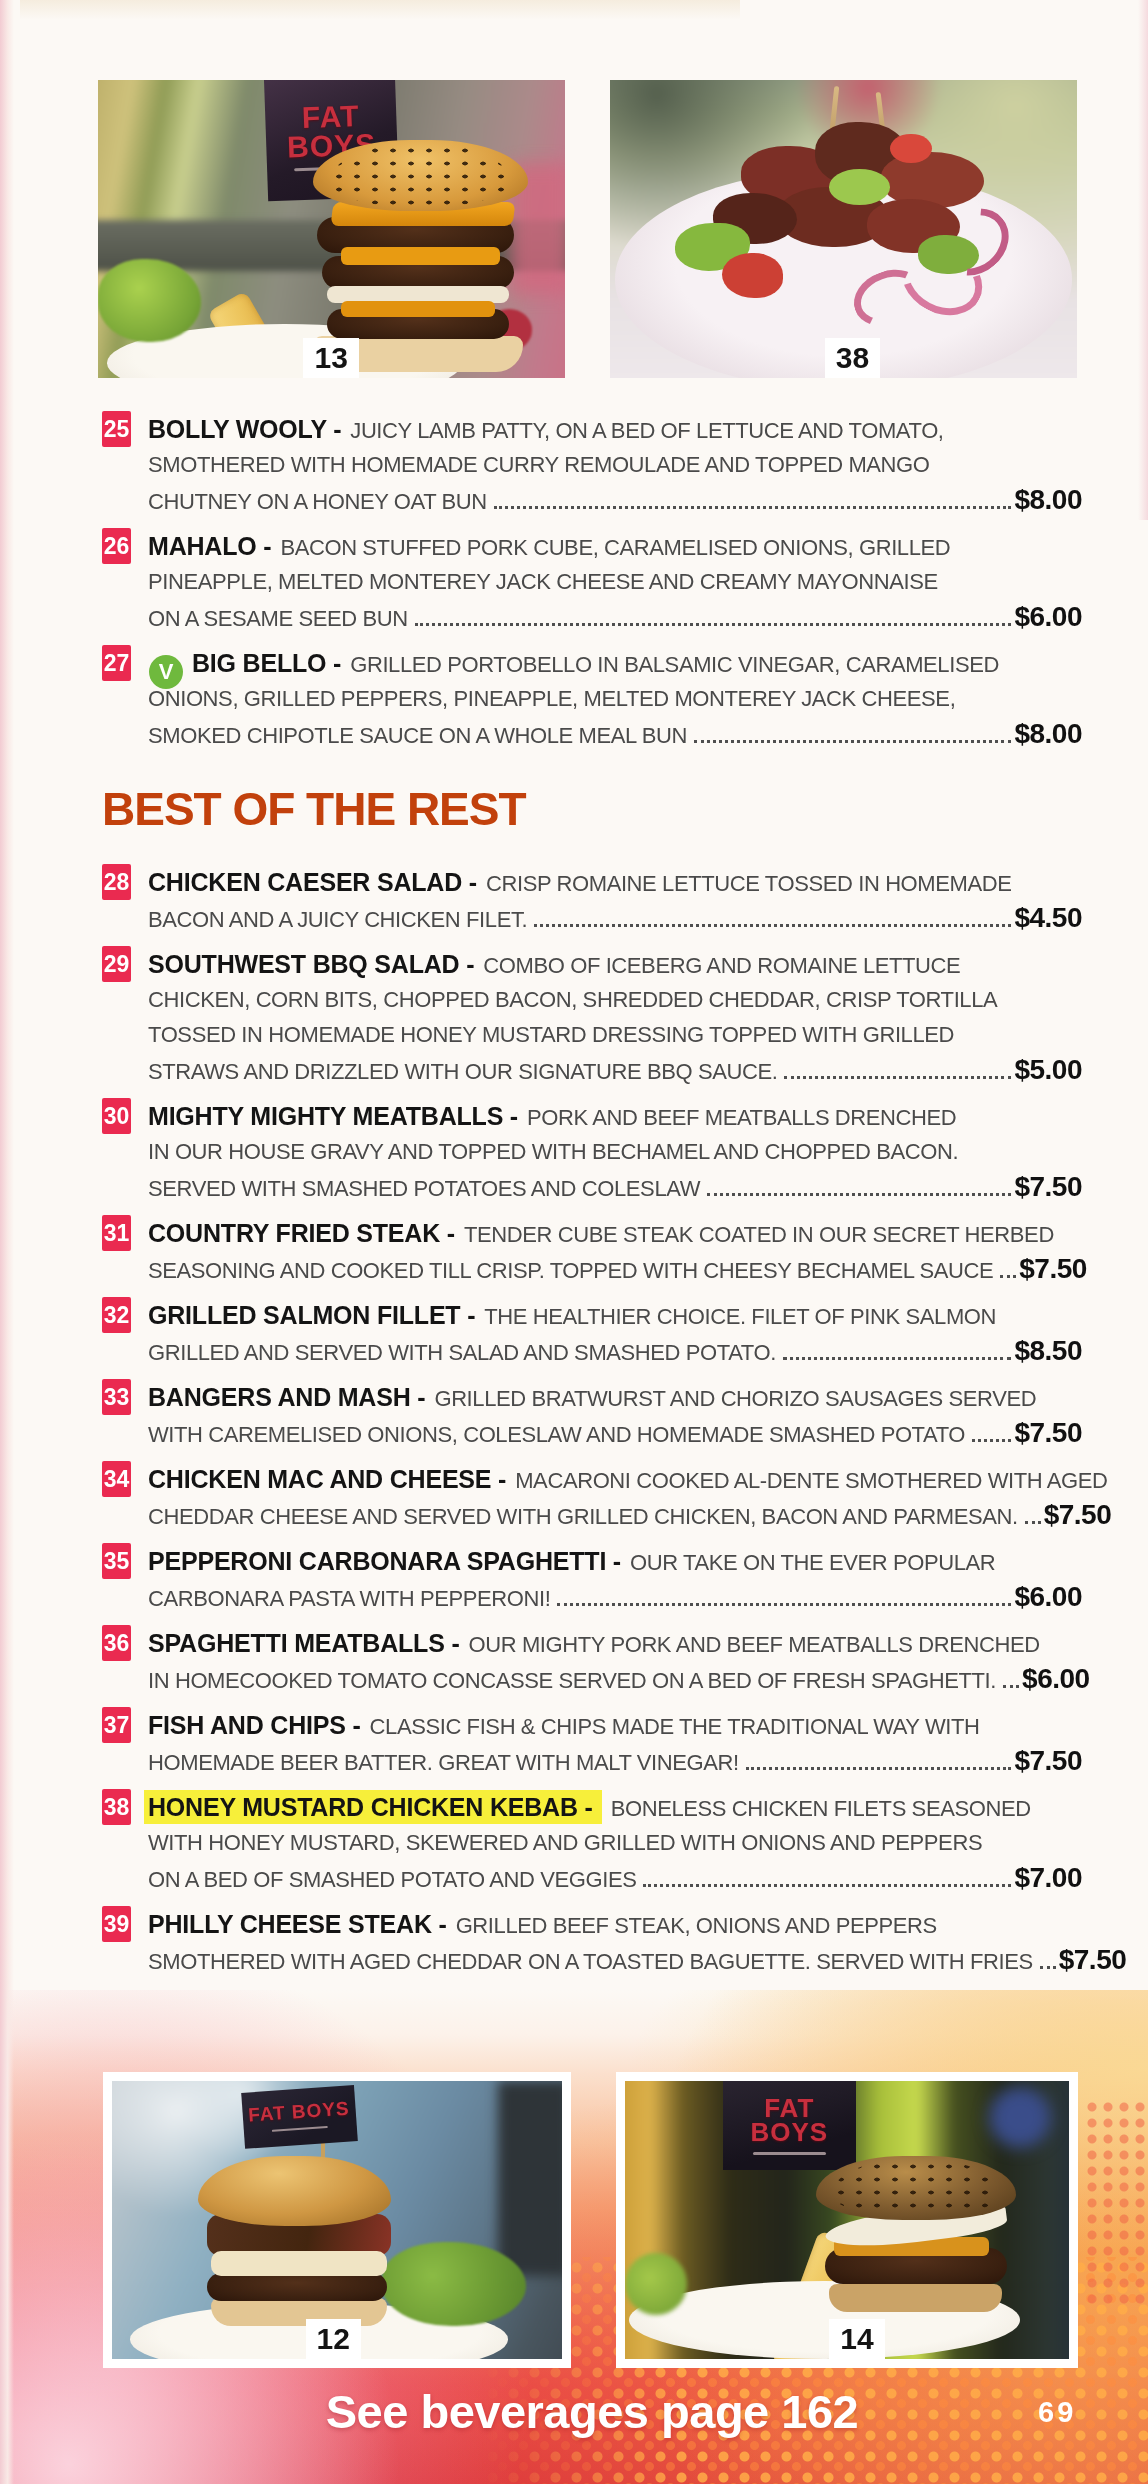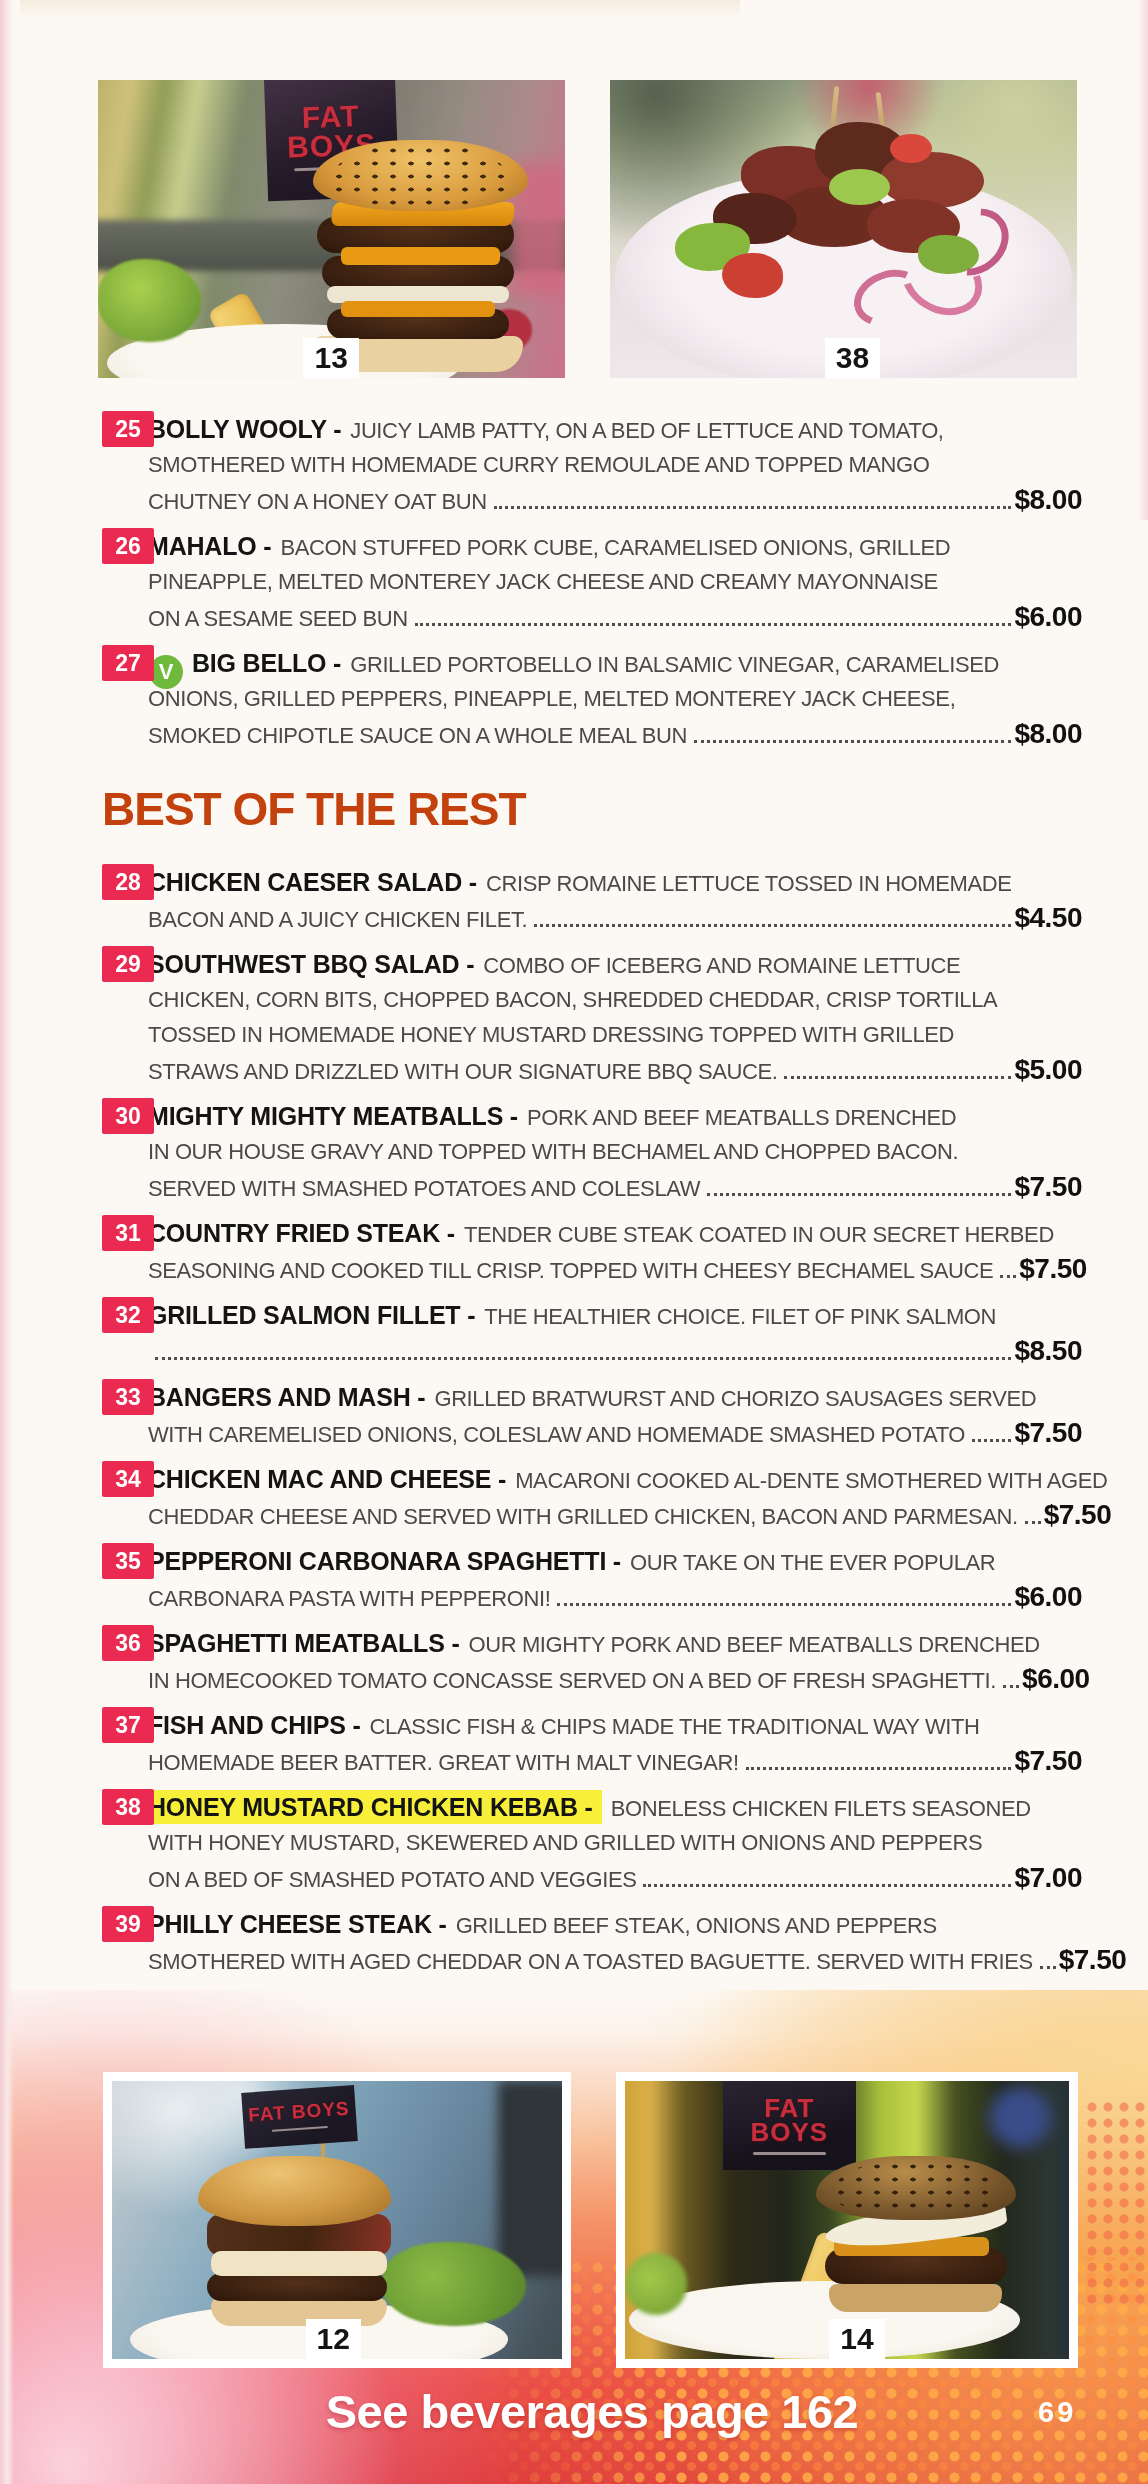--- a/index.html
+++ b/index.html
@@ -146,21 +146,21 @@
   .p14 .lett{left:0;top:62%;width:14%;height:22%;z-index:2;
       background:radial-gradient(circle at 40% 40%,#a4c84a 0%,#6f9c32 100%);border-radius:50%;filter:blur(2px);}
 
   
   .menu{position:absolute;left:148px;top:412px;width:934px;z-index:3;}
   .item{position:relative;padding-left:0;margin-bottom:12px;}
   .line{height:35px;line-height:35px;white-space:nowrap;color:#4a4a4a;}
   .line.last{display:flex;align-items:baseline;}
   .desc{font-size:22px;letter-spacing:-0.4px;color:#4a4a4a;}
   .line.first .desc{margin-left:9px;}
-  .badge{position:absolute;left:-46px;top:-1px;width:52px;height:36px;background:#ea2a50;
+  .badge{position:absolute;left:-46px;top:-1px;width:29px;height:36px;background:#ea2a50;
       color:#fff;font-size:23px;font-weight:700;text-align:center;line-height:36px;border-radius:2px;}
   .title{font-size:25px;font-weight:800;color:#141414;letter-spacing:-0.2px;}
   .title.hl{background:#f7ef3a;padding:3px 9px 3px 4px;margin-left:-4px;}
   .vicon{display:inline-block;width:34px;height:34px;border-radius:50%;background:#6fb93d;
       color:#fff;font-size:22px;font-weight:900;text-align:center;line-height:34px;
       margin:0 9px 0 1px;vertical-align:-7px;}
   .leader{flex:1;min-width:16px;border-bottom:3px dotted #4f4f4f;align-self:flex-end;
       margin:0 3px 8px 7px;}
   .price{font-size:28px;font-weight:700;color:#111;letter-spacing:-0.5px;}
   .section-header{font-size:46px;font-weight:900;color:#c2410c;letter-spacing:-1px;
@@ -318,20 +318,21 @@
         <div class="line first"><span class="badge">31</span><span class="title">COUNTRY FRIED STEAK -</span><span class="desc">TENDER CUBE STEAK COATED IN OUR SECRET HERBED</span></div>
         <div class="line last">
           <span class="desc">SEASONING AND COOKED TILL CRISP. TOPPED WITH CHEESY BECHAMEL SAUCE</span>
           <span class="leader"></span>
           <span class="price">$7.50</span>
         </div>
       </div>
       <div class="item">
         <div class="line first"><span class="badge">32</span><span class="title">GRILLED SALMON FILLET -</span><span class="desc">THE HEALTHIER CHOICE. FILET OF PINK SALMON</span></div>
         <div class="line last">
+          <span class="desc">GRILLED AND SERVED WITH SALAD AND SMASHED POTATO.</span>
           <span class="leader"></span>
           <span class="price">$8.50</span>
         </div>
       </div>
       <div class="item">
         <div class="line first"><span class="badge">33</span><span class="title">BANGERS AND MASH -</span><span class="desc">GRILLED BRATWURST AND CHORIZO SAUSAGES SERVED</span></div>
         <div class="line last">
           <span class="desc">WITH CAREMELISED ONIONS, COLESLAW AND HOMEMADE SMASHED POTATO</span>
           <span class="leader"></span>
           <span class="price">$7.50</span>

